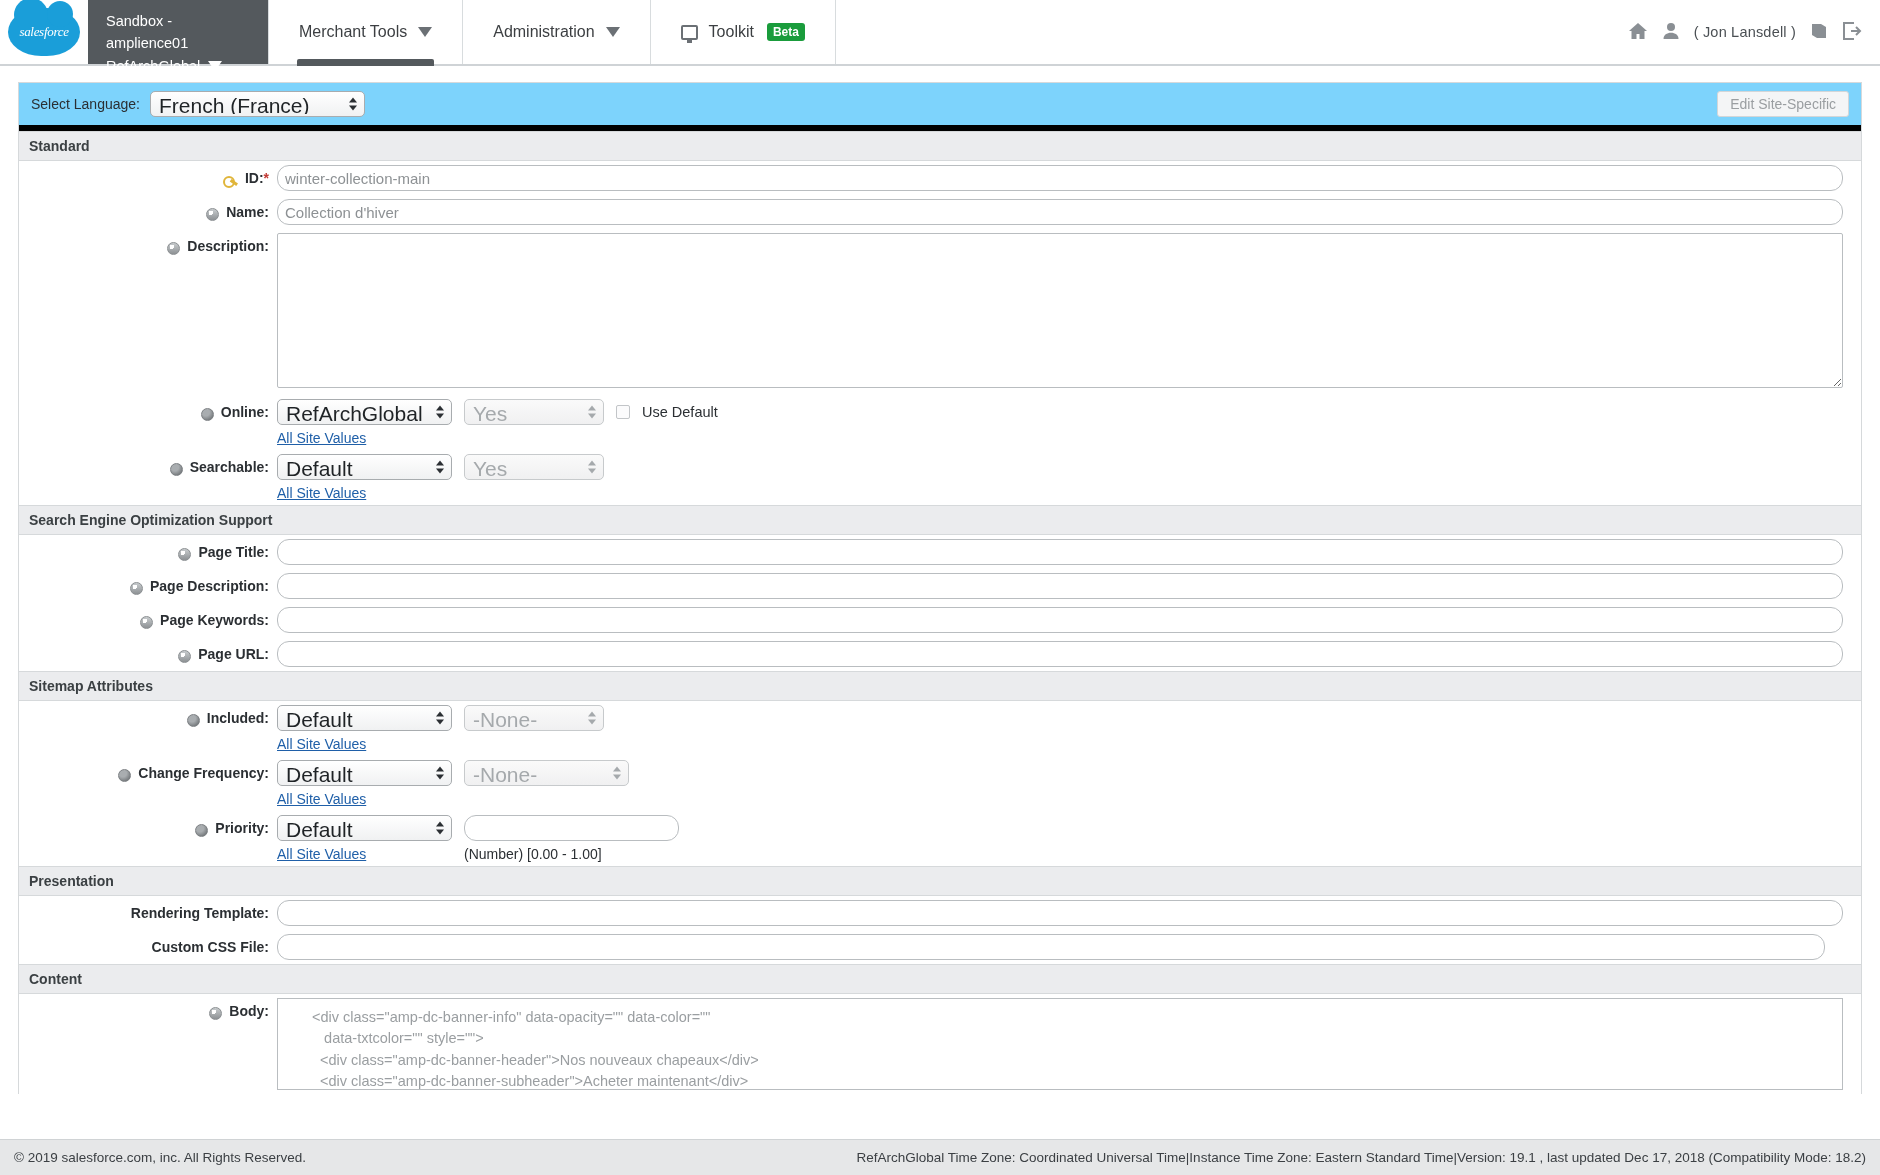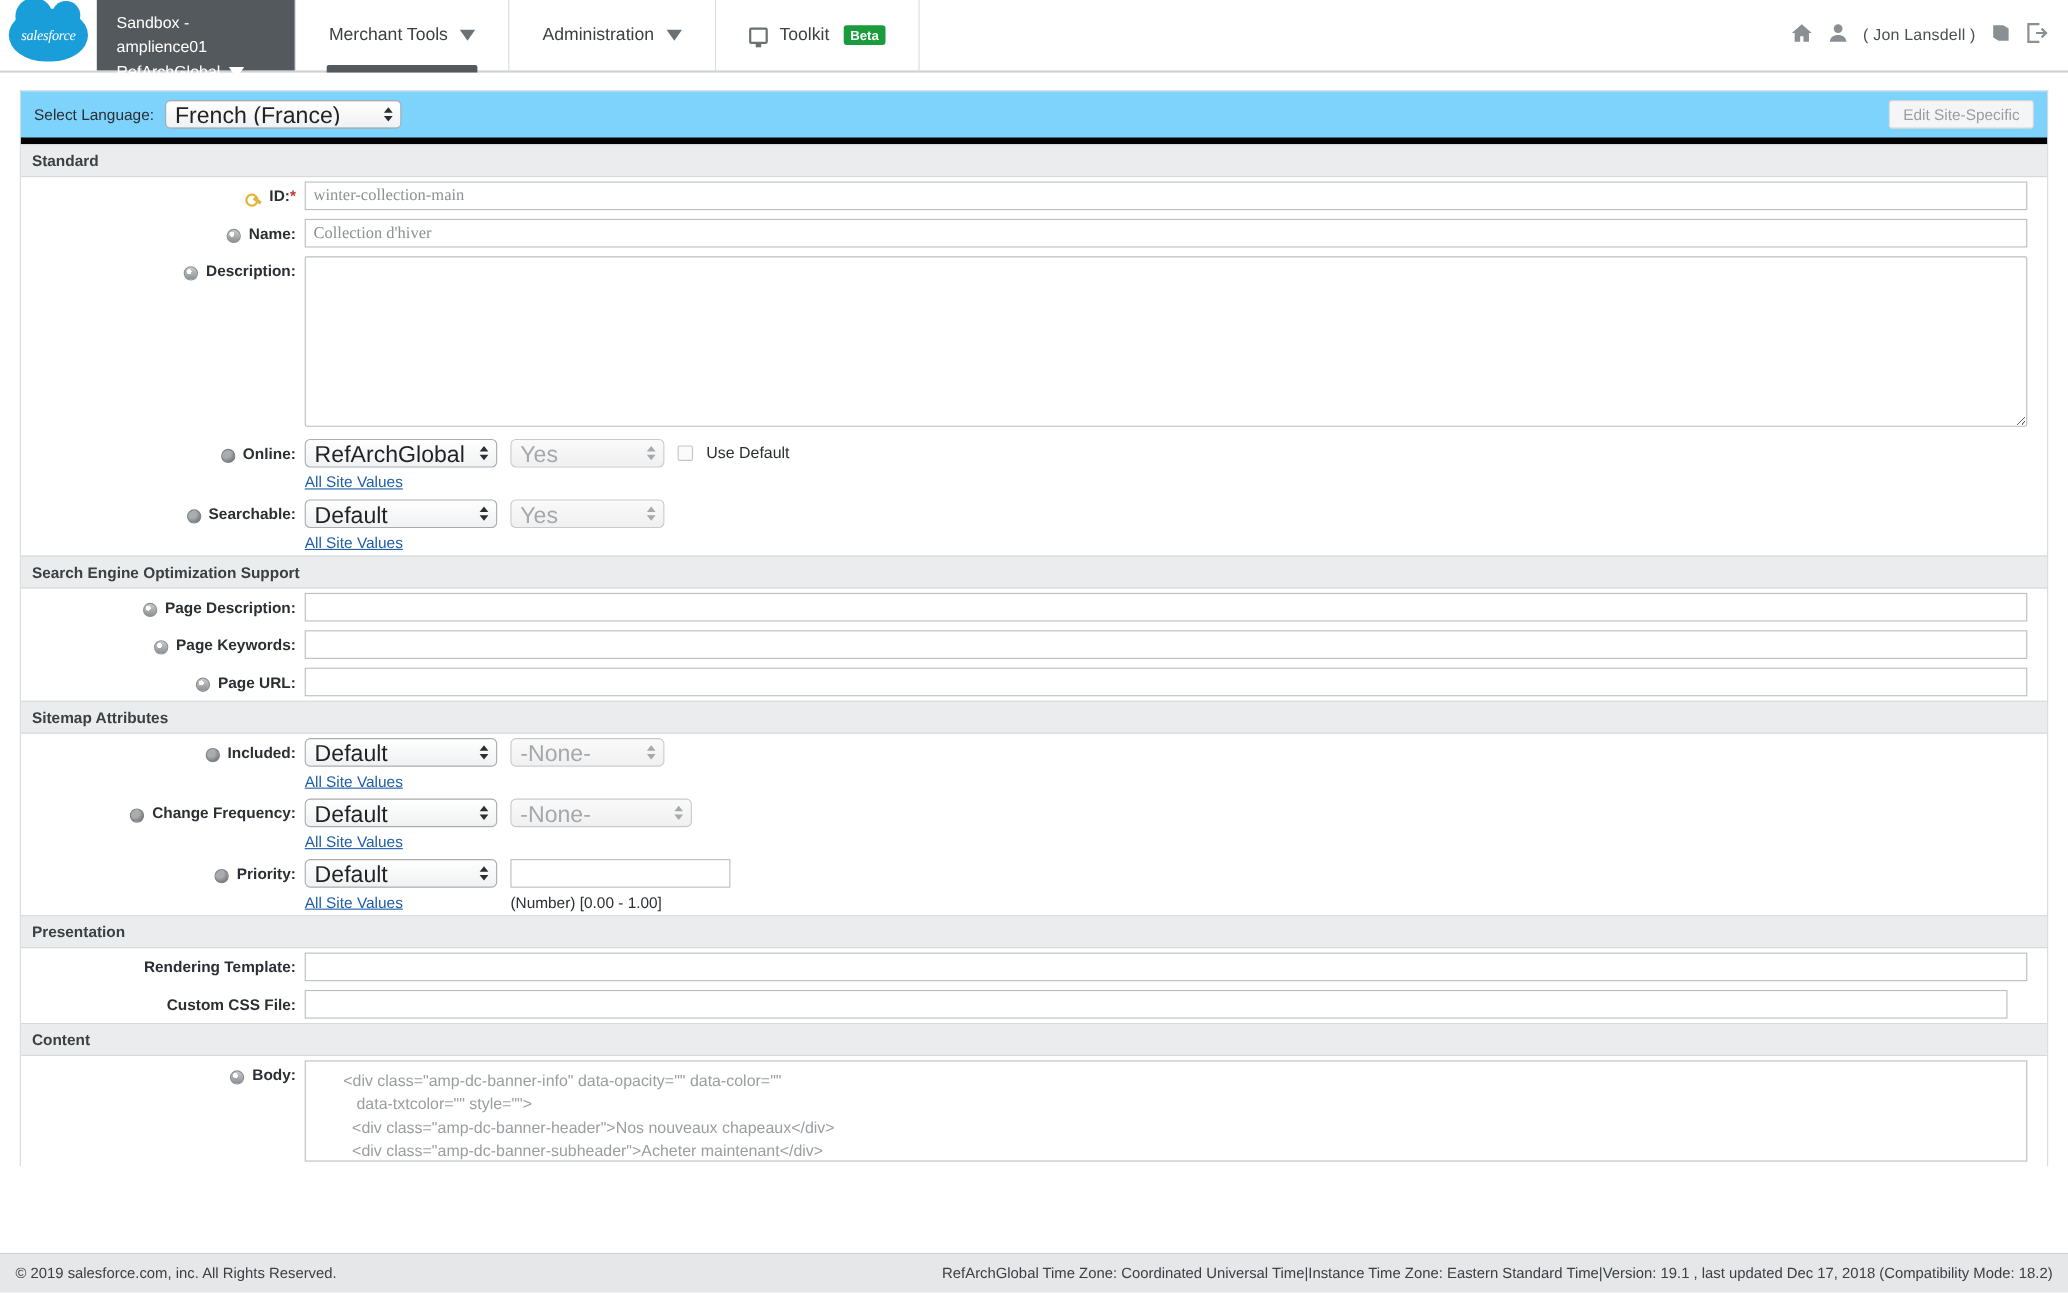--- a/index.html
+++ b/index.html
@@ -216,24 +216,24 @@
     width: 13px; height: 13px; margin-top: 4px;
     border-radius: 50%;
     background: radial-gradient(circle at 35% 30%, #a9adb0 0 35%, #5d6164 100%);
     border: 1px solid #7c8083;
     display: inline-block;
     flex: 0 0 13px;
   }
 
   input[type=text] {
     border: 1px solid #b9bdc0;
-    border-radius: 0;
+    border-radius: 12px;
     height: 26px;
     padding: 2px 7px;
-    font-family: Liberation Serif, serif;
+    font-family: Liberation Sans, sans-serif;
     font-size: 15px;
     color: #8d9194;
     width: 100%;
     background: #fff;
   }
   input[type=text]::placeholder { color: #9a9ea1; }
   .full-input { width: 100%; }
   textarea {
     border: 1px solid #b9bdc0;
     border-radius: 2px;
@@ -511,20 +511,29 @@
           <a class="site-link">All Site Values</a>
         </div>
       </div>
     </div>
 
     <div class="section-header">Search Engine Optimization Support</div>
     <div class="rows">
       <div class="row">
         <div class="row-label">
           <span class="ico-globe"></span>
+          <span>Page Title:</span>
+        </div>
+        <div class="row-field">
+          <input type="text" class="full-input" value="" style="">
+        </div>
+      </div>
+      <div class="row">
+        <div class="row-label">
+          <span class="ico-globe"></span>
           <span>Page Description:</span>
         </div>
         <div class="row-field">
           <input type="text" class="full-input" value="" style="">
         </div>
       </div>
       <div class="row">
         <div class="row-label">
           <span class="ico-globe"></span>
           <span>Page Keywords:</span>

